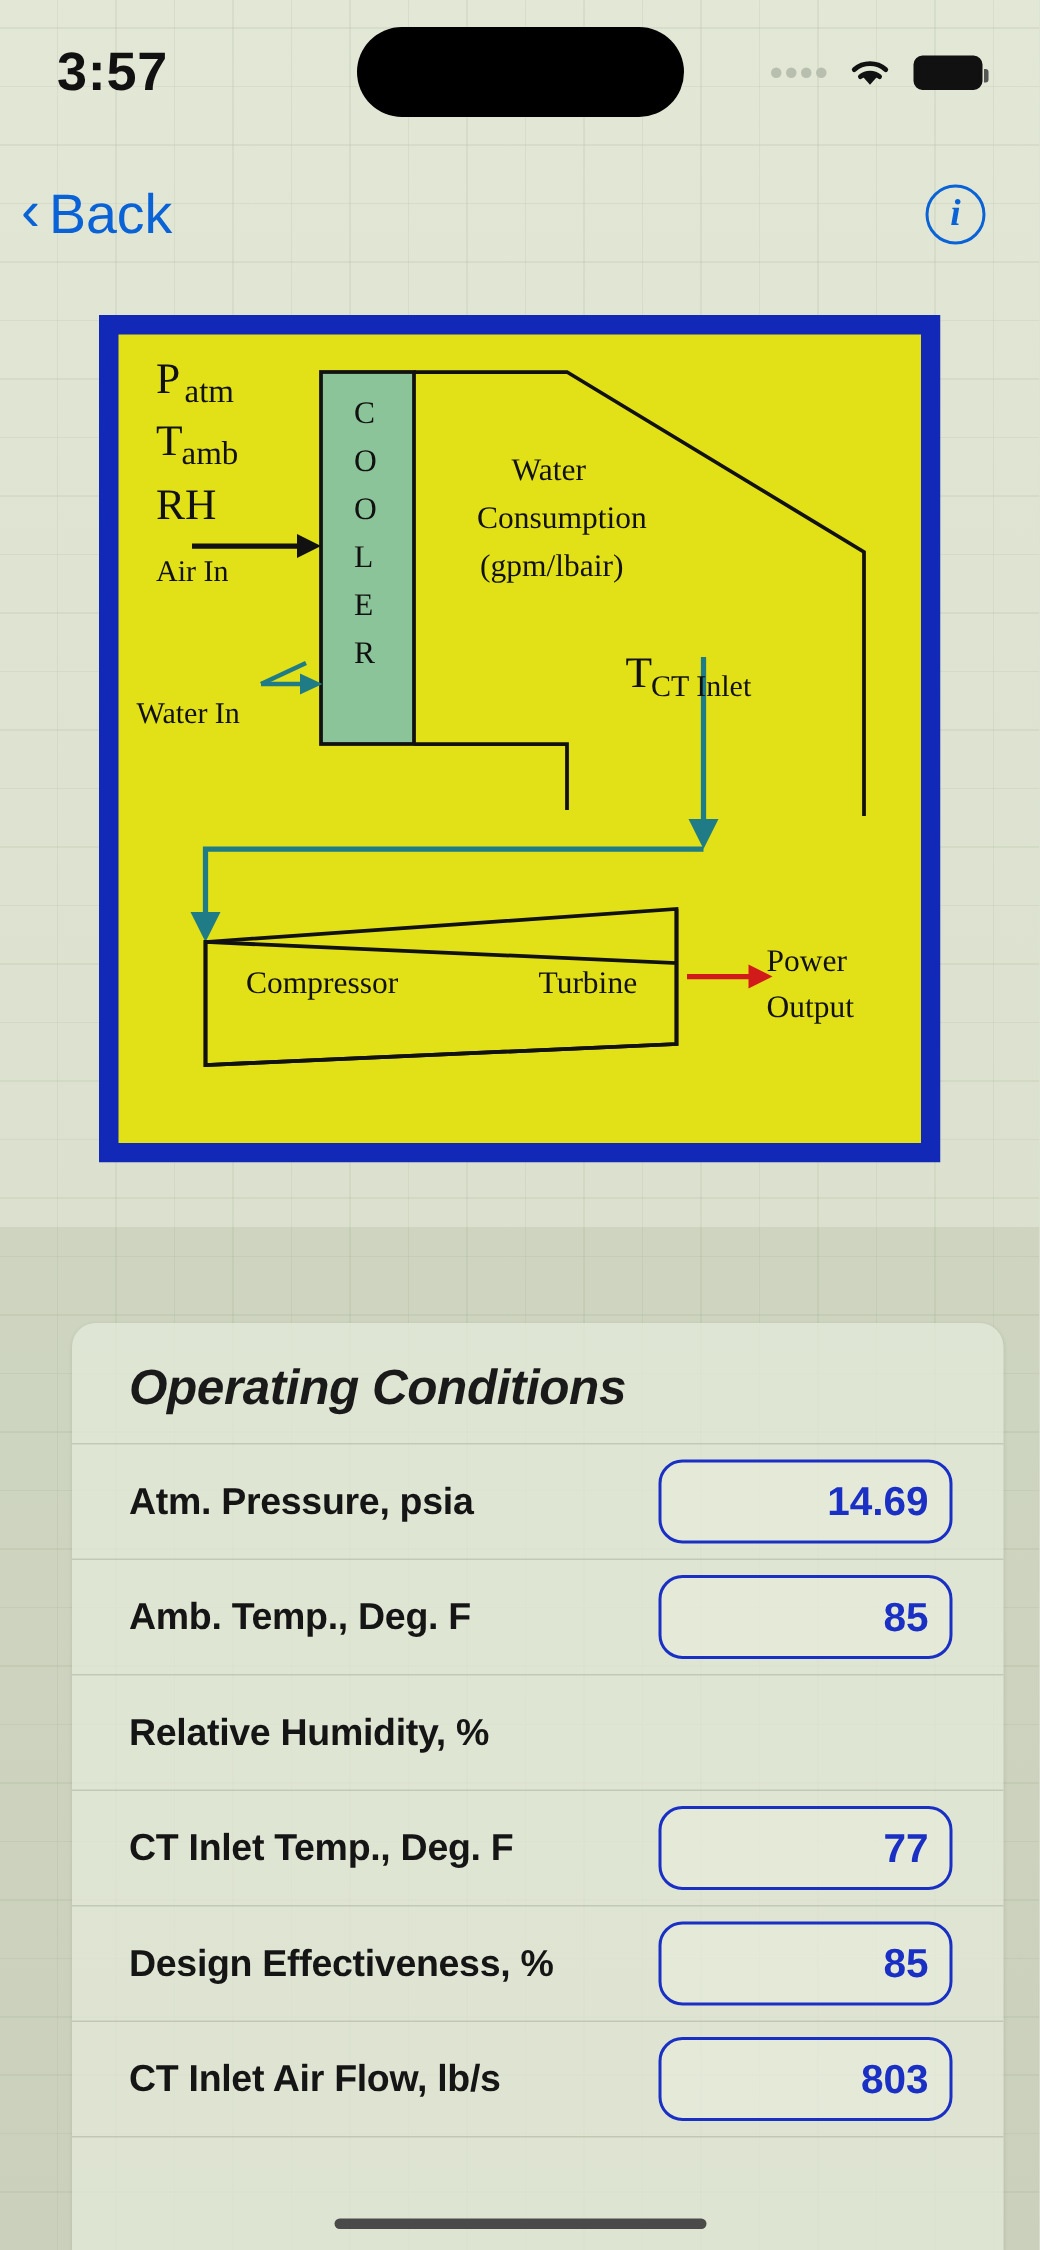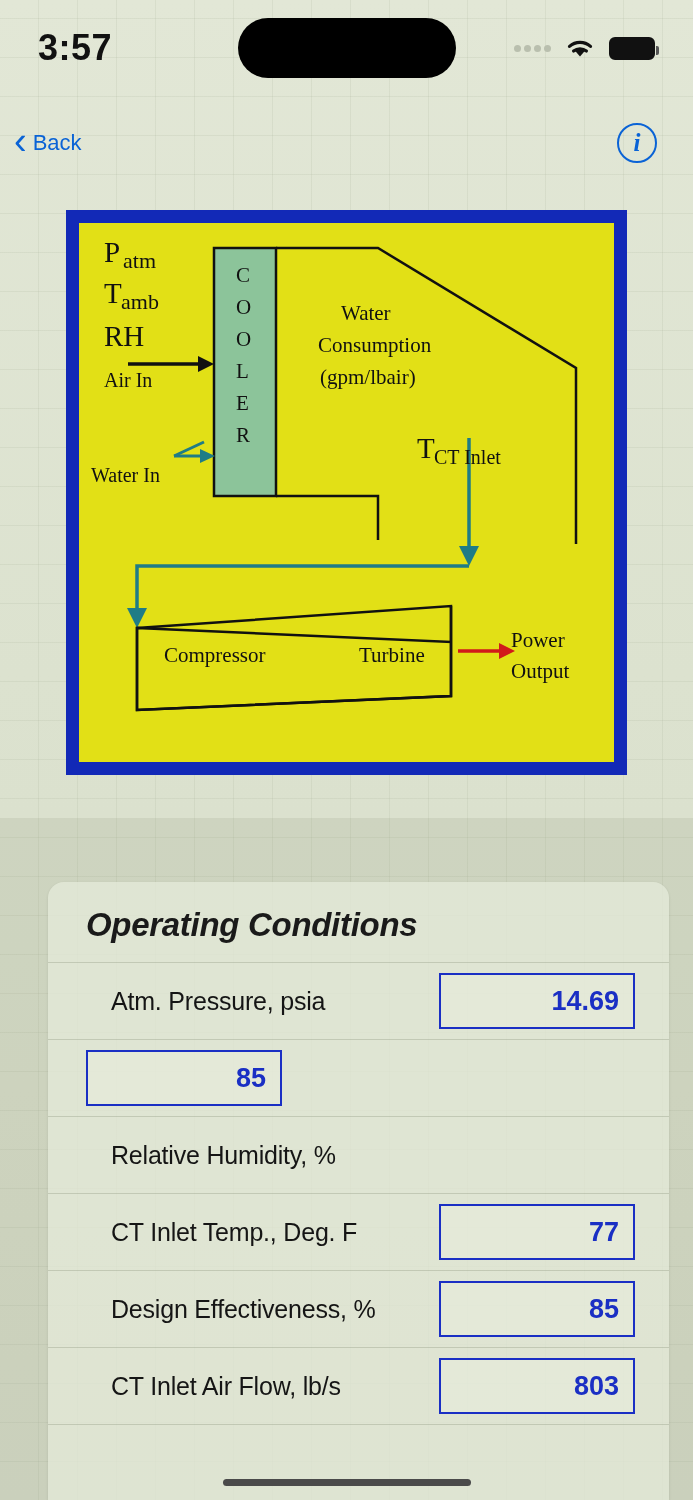--- a/index.html
+++ b/index.html
@@ -106,21 +106,21 @@
     color: #0a63d6;
     cursor: pointer;
   }
   .back-chevron {
     font-size: 38px;
     line-height: 1;
     font-weight: 500;
     margin-top: -4px;
   }
   .back-label {
-    font-size: 22px;
+    font-size: 37px;
     font-weight: 500;
   }
   .info-btn {
     width: 40px; height: 40px;
     border: 2.5px solid #0a63d6;
     border-radius: 50%;
     color: #0a63d6;
     display: flex;
     align-items: center;
     justify-content: center;
@@ -175,30 +175,29 @@
     display: flex;
     align-items: center;
     justify-content: space-between;
     height: 77px;
     padding: 0 34px 0 38px;
     border-top: 1px solid rgba(120,130,105,0.28);
     box-sizing: border-box;
   }
   .row-label {
     font-size: 25px;
-    font-weight: 400;
+    font-weight: 700;
     color: #151515;
     letter-spacing: -0.2px;
-    margin-left: 25px;
   }
   .row-field {
     width: 196px;
     height: 56px;
     border: 2.5px solid #1a2fc4;
-    border-radius: 0;
+    border-radius: 16px;
     background: rgba(231,236,221,0.55);
     display: flex;
     align-items: center;
     justify-content: flex-end;
     padding-right: 14px;
     box-sizing: border-box;
     font-size: 27px;
     font-weight: 700;
     color: #1a2fc4;
     cursor: text;
@@ -319,20 +318,21 @@
 
 <div class="card">
   <div class="card-title">Operating Conditions</div>
 
   <div class="row">
     <div class="row-label">Atm. Pressure, psia</div>
     <div class="row-field">14.69</div>
   </div>
 
   <div class="row">
+    <div class="row-label">Amb. Temp., Deg. F</div>
     <div class="row-field">85</div>
   </div>
 
   <div class="row">
     <div class="row-label">Relative Humidity, %</div>
   </div>
 
   <div class="row">
     <div class="row-label">CT Inlet Temp., Deg. F</div>
     <div class="row-field">77</div>

